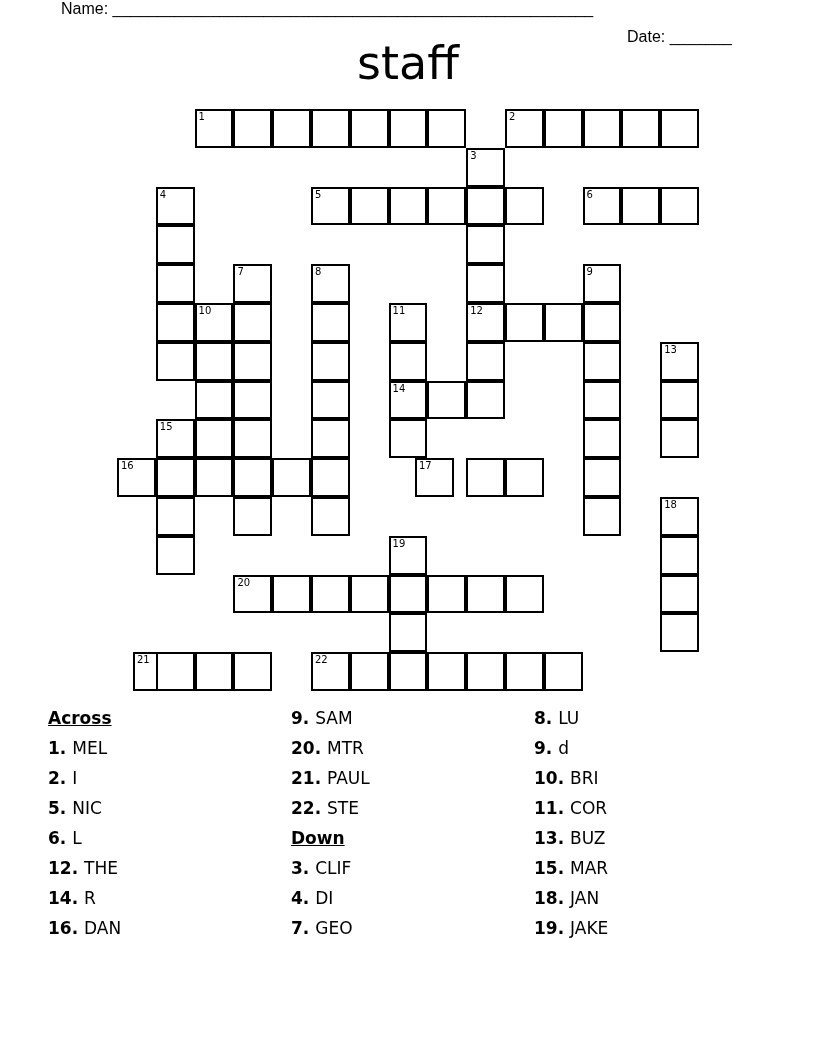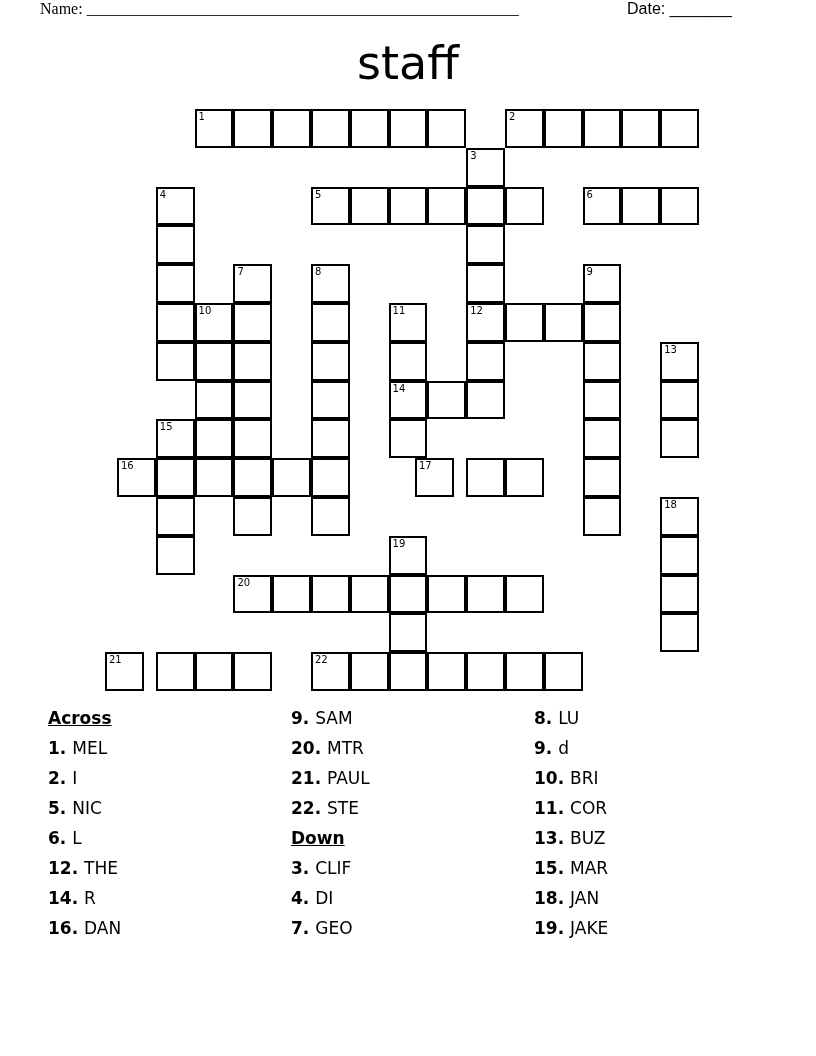--- a/index.html
+++ b/index.html
@@ -1,19 +1,19 @@
 <!DOCTYPE html>
 <html><head>
 <meta charset="utf-8">
 <style>
   html, body { margin:0; padding:0; background:#fff; }
   body { width:816px; height:1056px; position:relative; overflow:hidden; font-family:"DejaVu Sans", sans-serif; color:#000; }
   .hdr { position:absolute; top:0; font-family:"Liberation Sans", sans-serif; font-size:16px; }
-  #name-line { left:40px;font-family:Liberation Serif, serif; }
-  #date-line { left:627px; }
+  #name-line { left:61px; }
+  #date-line { left:627px;margin-top:28px; }
   #title { position:absolute; top:36px; left:0; width:816px; text-align:center; font-family:"DejaVu Sans", sans-serif; font-size:46px; letter-spacing:0; }
   #grid { position:absolute; left:0; top:0; width:816px; height:700px; }
   .cell { position:absolute; width:38.8px; height:38.8px; box-sizing:border-box; border:2px solid #000; margin-left:-1px; margin-top:-1px; background:#fff; }
   .num { position:absolute; left:2px; top:0px; font-family:"DejaVu Sans", sans-serif; font-size:10px; line-height:12px; }
   .clues { position:absolute; top:703px; font-family:"DejaVu Sans", sans-serif; font-size:17px; line-height:30px; }
   .clues .head { font-weight:bold; text-decoration:underline; }
   .clues .n { font-weight:bold; }
   #col1 { left:48px; } #col2 { left:291px; } #col3 { left:534px; }
 </style>
 </head>
@@ -148,21 +148,21 @@
     <div class="cell" style="left: 273.2px; top: 575.6px;"></div>
     <div class="cell" style="left: 312px; top: 575.6px;"></div>
     <div class="cell" style="left: 350.8px; top: 575.6px;"></div>
     <div class="cell" style="left: 389.6px; top: 575.6px;"></div>
     <div class="cell" style="left: 428.4px; top: 575.6px;"></div>
     <div class="cell" style="left: 467.2px; top: 575.6px;"></div>
     <div class="cell" style="left: 506px; top: 575.6px;"></div>
     <div class="cell" style="left: 661.2px; top: 575.6px;"></div>
     <div class="cell" style="left: 389.6px; top: 614.4px;"></div>
     <div class="cell" style="left: 661.2px; top: 614.4px;"></div>
-    <div class="cell" style="left: 106px; top: 653.2px;">
+    <div class="cell" style="left: 134px; top: 653.2px;">
       <span class="num">21</span>
     </div>
     <div class="cell" style="left: 156.8px; top: 653.2px;"></div>
     <div class="cell" style="left: 195.6px; top: 653.2px;"></div>
     <div class="cell" style="left: 234.4px; top: 653.2px;"></div>
     <div class="cell" style="left: 312px; top: 653.2px;">
       <span class="num">22</span>
     </div>
     <div class="cell" style="left: 350.8px; top: 653.2px;"></div>
     <div class="cell" style="left: 389.6px; top: 653.2px;"></div>

